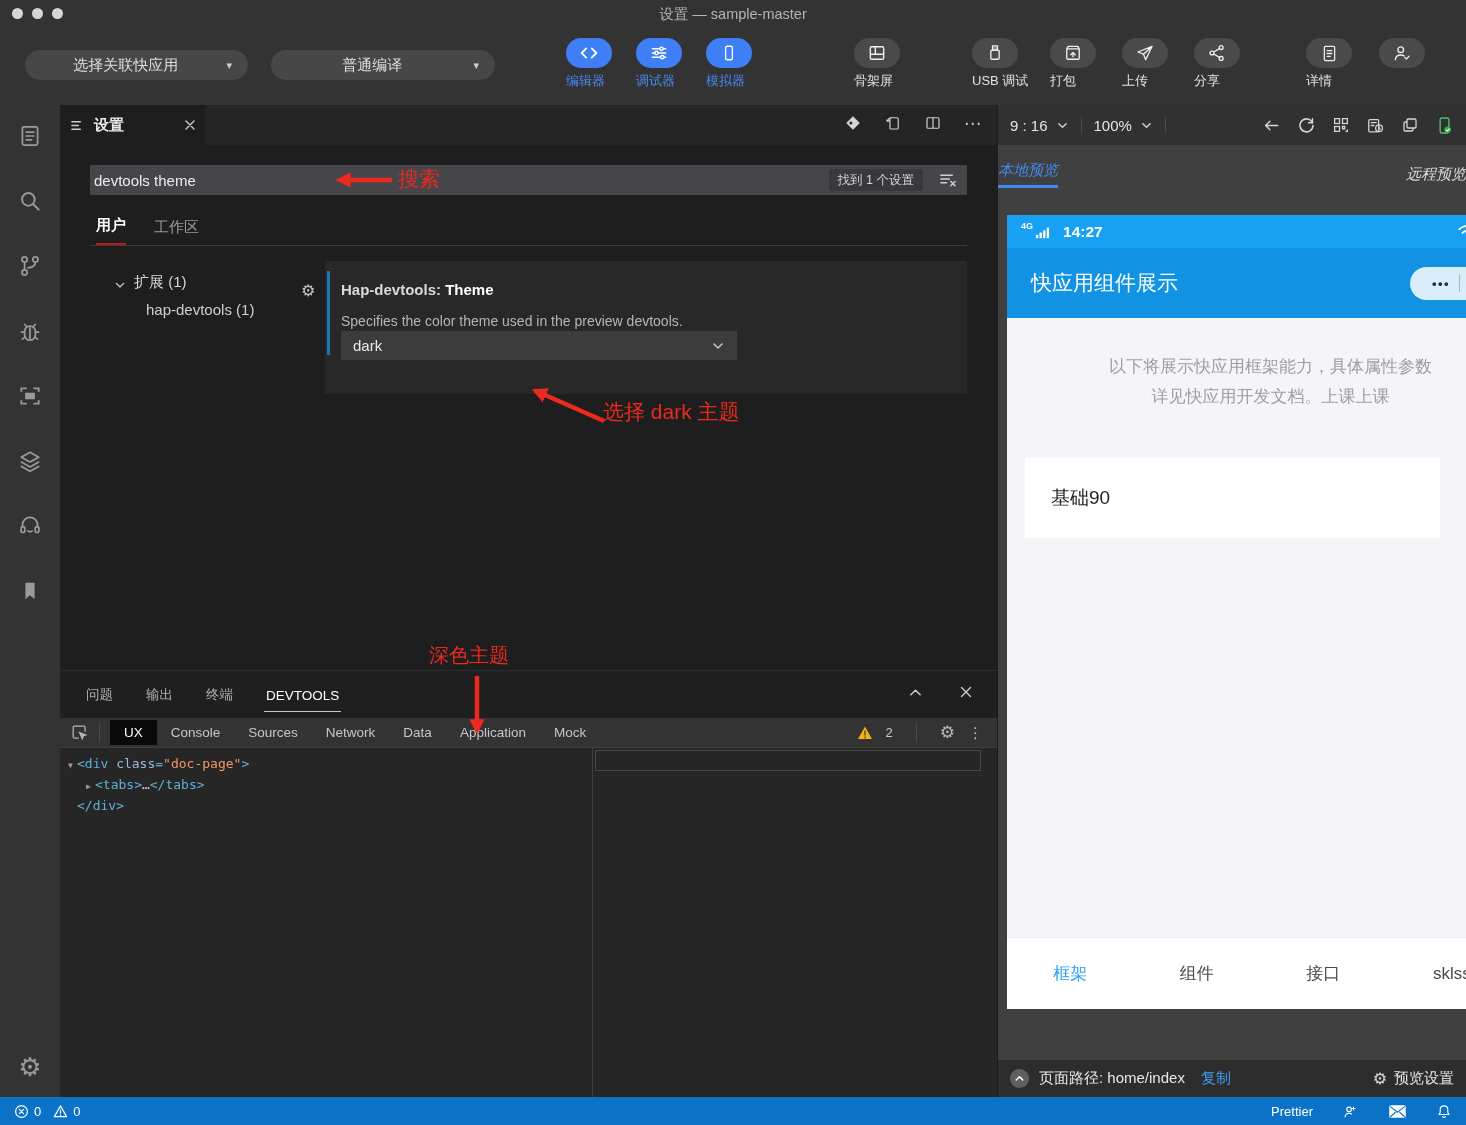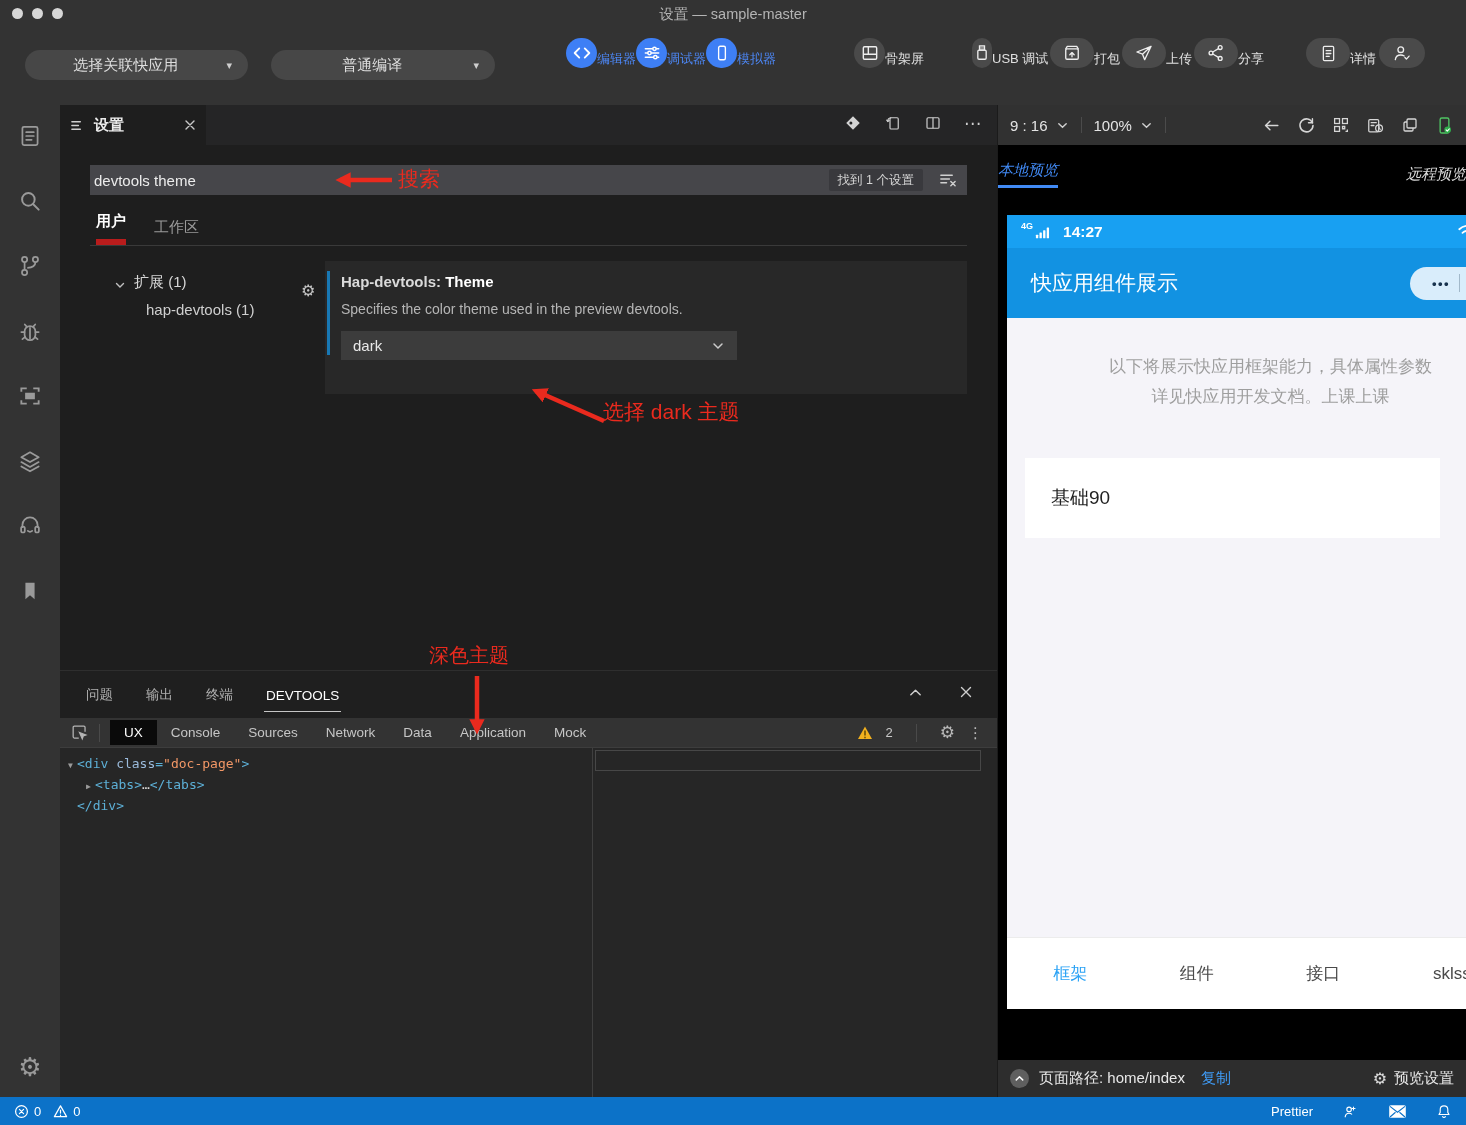--- a/index.html
+++ b/index.html
@@ -9,21 +9,21 @@
   svg{display:block;}
 
   
   .chrome{position:absolute;left:0;top:0;width:1466px;height:105px;background:#333333;}
   .lights{position:absolute;left:12px;top:8px;display:flex;gap:9px;}
   .light{width:11px;height:11px;border-radius:50%;background:#d6d6d6;}
   .win-title{position:absolute;left:0;top:5px;width:100%;text-align:center;font-size:14.5px;color:#b4b4b4;}
   .tb-pill{position:absolute;top:50px;height:30px;background:#474747;border-radius:15px;display:flex;align-items:center;color:#dedede;font-size:15px;}
   .tb-pill .lbl{flex:1;text-align:center;}
   .tb-pill .caret{color:#cfcfcf;font-size:11px;margin-right:16px;}
-  .tb-btn{display:flex;align-items:flex-end;width:70px;}
+  .tb-btn{display:flex;flex-direction:column;align-items:flex-start;width:70px;}
   .tb-btn .pill{width:46px;height:30px;border-radius:15px;display:flex;align-items:center;justify-content:center;}
   .tb-btn .pill.blue{background:#3e7ff5;}
   .tb-btn .pill.grey{background:#4a4a4a;}
   .tb-btn .bl{margin-top:4px;font-size:13px;color:#4c86f3;white-space:nowrap;}
   .tb-btn .gl{margin-top:4px;font-size:13px;color:#e0e0e0;white-space:nowrap;}
   .blue-group{position:absolute;left:566px;top:38px;display:flex;}
 
   
   .activitybar{position:absolute;left:0;top:105px;width:60px;height:992px;background:#333333;}
   .ab-icon{position:absolute;left:0;width:60px;height:40px;display:flex;align-items:center;justify-content:center;color:#9a9a9a;}
@@ -38,31 +38,31 @@
   .ed-actions .dots{font-size:17px;color:#cfcfcf;line-height:1;}
 
   
   .settings{position:absolute;left:60px;top:145px;width:937px;height:525px;background:#1e1e1e;}
   .s-search{position:absolute;left:30px;top:20px;width:877px;height:30px;background:#46464a;box-sizing:border-box;}
   .s-search input{position:absolute;left:0;top:0;width:100%;height:100%;background:transparent;border:0;outline:none;color:#ececec;font-size:15px;padding:0 180px 0 4px;box-sizing:border-box;font-family:inherit;}
   .s-found{position:absolute;right:44px;top:4px;height:22px;display:flex;align-items:center;padding:0 9px;background:#39393d;color:#d6d6d6;font-size:12.5px;border-radius:2px;}
   .s-filter{position:absolute;right:10px;top:5px;color:#d0d0d0;}
   .s-scope{position:absolute;left:30px;top:63px;width:877px;height:38px;border-bottom:1px solid #3a3a3a;display:flex;align-items:flex-end;gap:28px;padding-left:6px;box-sizing:border-box;}
   .scope-tab{font-size:15px;padding-bottom:8px;}
-  .scope-tab.on{color:#ffffff;border-bottom:6px solid #b91c1c;font-weight:bold;}
+  .scope-tab.on{color:#ffffff;border-bottom:2px solid #b91c1c;font-weight:bold;}
   .scope-tab.off{color:#9a9a9a;}
   .toc-chev{position:absolute;left:54px;top:134px;color:#c0c0c0;}
   .toc-group{position:absolute;left:74px;top:128px;font-size:15px;color:#d6d6d6;}
   .toc-item{position:absolute;left:86px;top:156px;font-size:15px;color:#cfcfcf;}
   .set-gear{position:absolute;left:241px;top:138px;font-size:16px;color:#c4c4c4;line-height:1;}
   .set-panel{position:absolute;left:265px;top:116px;width:642px;height:133px;background:#282828;}
   .set-bar{position:absolute;left:2px;top:10px;width:3px;height:84px;background:#1878b4;}
-  .set-title{position:absolute;left:16px;top:12px;font-size:15px;color:#dadada;font-weight:600;}
+  .set-title{position:absolute;left:16px;top:20px;font-size:15px;color:#dadada;font-weight:600;}
   .set-title .nm{color:#ffffff;font-weight:bold;}
-  .set-desc{position:absolute;left:16px;top:40px;font-size:14px;color:#b6b6b6;}
+  .set-desc{position:absolute;left:16px;top:52px;font-size:14px;color:#b6b6b6;}
   .set-select{position:absolute;left:16px;top:70px;width:396px;height:29px;background:#3c3c3c;color:#e8e8e8;font-size:15px;display:flex;align-items:center;padding:0 12px;box-sizing:border-box;}
   .set-select .chev{margin-left:auto;color:#cccccc;}
 
   
   .panel{position:absolute;left:60px;top:670px;width:937px;height:427px;background:#1f1f1f;border-top:1px solid #2e2e2e;box-sizing:border-box;}
   .p-tabsrow{position:absolute;left:24px;top:0;height:47px;display:flex;gap:29px;align-items:center;}
   .ptab{font-size:13.5px;color:#b0b0b0;padding:4px 2px;}
   .ptab.on{color:#ffffff;border-bottom:1.5px solid #c6c6c6;padding-bottom:8px;margin-top:6px;}
   .p-winbtns{position:absolute;right:24px;top:14px;display:flex;gap:36px;color:#cfcfcf;}
   .dt-toolbar{position:absolute;left:0;top:47px;width:937px;height:29px;background:#333333;display:flex;align-items:center;padding-left:10px;box-sizing:border-box;}
@@ -79,21 +79,21 @@
   .style-filter{margin:2px 16px 0 2px;height:19px;border:1px solid #474747;}
   .code{font-family:"DejaVu Sans Mono","Liberation Mono",monospace;font-size:13px;line-height:19px;white-space:pre;}
   .tok-arrow{display:inline-block;width:13px;font-size:8px;color:#9a9a9a;text-align:center;}
   .tok-indent{display:inline-block;width:18px;}
   .tok-tag{color:#5db0d7;}
   .tok-attr{color:#9bbbdc;}
   .tok-val{color:#f29766;}
   .tok-plain{color:#d8d8d8;}
 
   
-  .preview{position:absolute;left:997px;top:105px;width:469px;height:992px;background:#000000;border-left:1px solid #1b1b1b;box-sizing:border-box;}
+  .preview{position:absolute;left:997px;top:105px;width:469px;height:992px;background:#404040;border-left:1px solid #1b1b1b;box-sizing:border-box;}
   .pv-header{position:absolute;left:0;top:0;width:100%;height:40px;background:#313131;display:flex;align-items:center;padding:0 12px;box-sizing:border-box;color:#e4e4e4;font-size:15px;}
   .pv-div{width:1px;height:16px;background:#4b4b4b;margin:0 12px;}
   .pv-icons{margin-left:auto;display:flex;gap:16px;align-items:center;color:#d6d6d6;}
   .pv-tabs{position:absolute;left:0;top:44px;width:100%;height:50px;display:flex;justify-content:space-between;gap:38px;align-items:center;font-style:italic;}
   .pv-tab{font-size:15px;}
   .pv-tab.on{color:#418af5;border-bottom:3px solid #418af5;padding-bottom:5px;}
   .pv-tab.off{color:#dedede;}
   .phone{position:absolute;left:9px;top:110px;width:527px;height:795px;}
   .ph-status{height:33px;background:#18a0f2;display:flex;align-items:center;color:#fff;padding:0 14px;box-sizing:border-box;}
   .ph-4g{font-size:9px;font-weight:bold;margin-right:2px;align-self:flex-start;margin-top:6px;}

